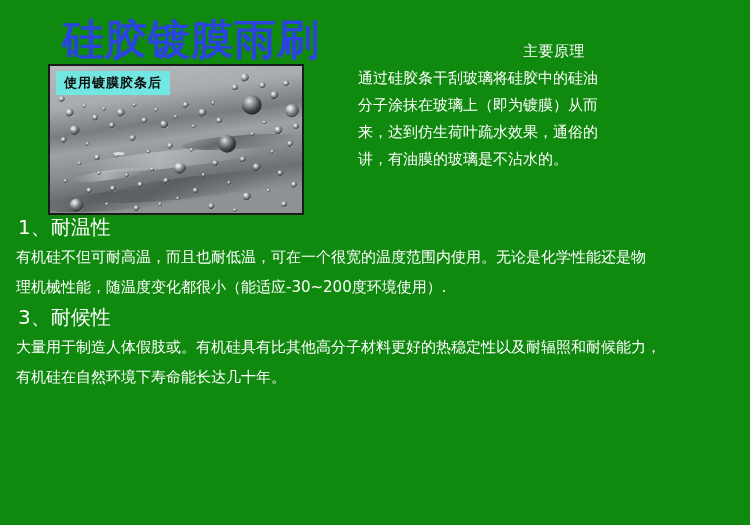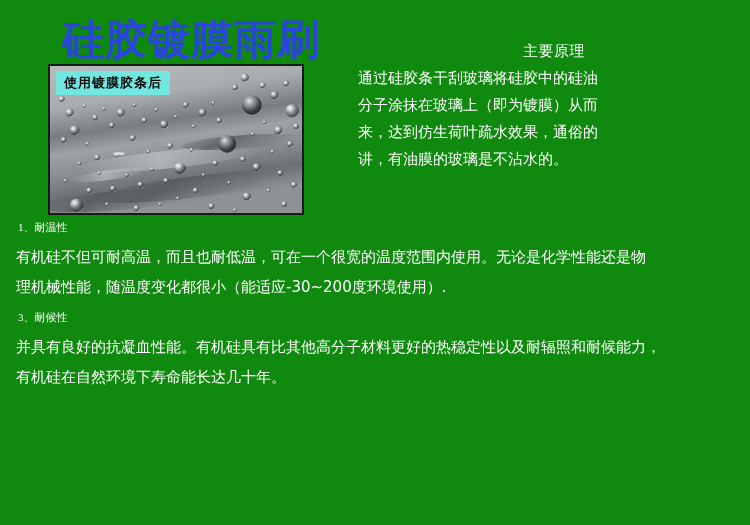--- a/index.html
+++ b/index.html
@@ -97,26 +97,25 @@
   #features {
     position: absolute;
     left: 0;
     top: 212px;
     width: 750px;
   }
   .feature {
     position: relative;
   }
   .feature-title {
-    font-size: 11px;
+    font-size: 20px;
     line-height: 30px;
     color: #ffffff;
     padding-left: 18px;
     white-space: nowrap;
-    font-family: Liberation Serif, serif;
   }
   .feature-line {
     font-size: 15px;
     line-height: 30px;
     color: #ffffff;
     padding-left: 16px;
     white-space: nowrap;
   }
 </style>
 </head>
@@ -260,20 +259,20 @@
   <div id="features">
 
     <div class="feature">
       <div class="feature-title">1、耐温性</div>
       <div class="feature-line">有机硅不但可耐高温，而且也耐低温，可在一个很宽的温度范围内使用。无论是化学性能还是物</div>
       <div class="feature-line">理机械性能，随温度变化都很小（能适应-30~200度环境使用）.</div>
     </div>
 
     <div class="feature">
       <div class="feature-title">3、耐候性</div>
-      <div class="feature-line">并具有良好的抗凝血性能。有机硅具有比其他高分子材料更好的热稳定性以及耐辐照和耐候能力，</div>
+      <div class="feature-line">大量用于制造人体假肢或。有机硅具有比其他高分子材料更好的热稳定性以及耐辐照和耐候能力，</div>
       <div class="feature-line">有机硅在自然环境下寿命能长达几十年。</div>
     </div>
 
 
   </div>
 
 </div>
 
 </body></html>

